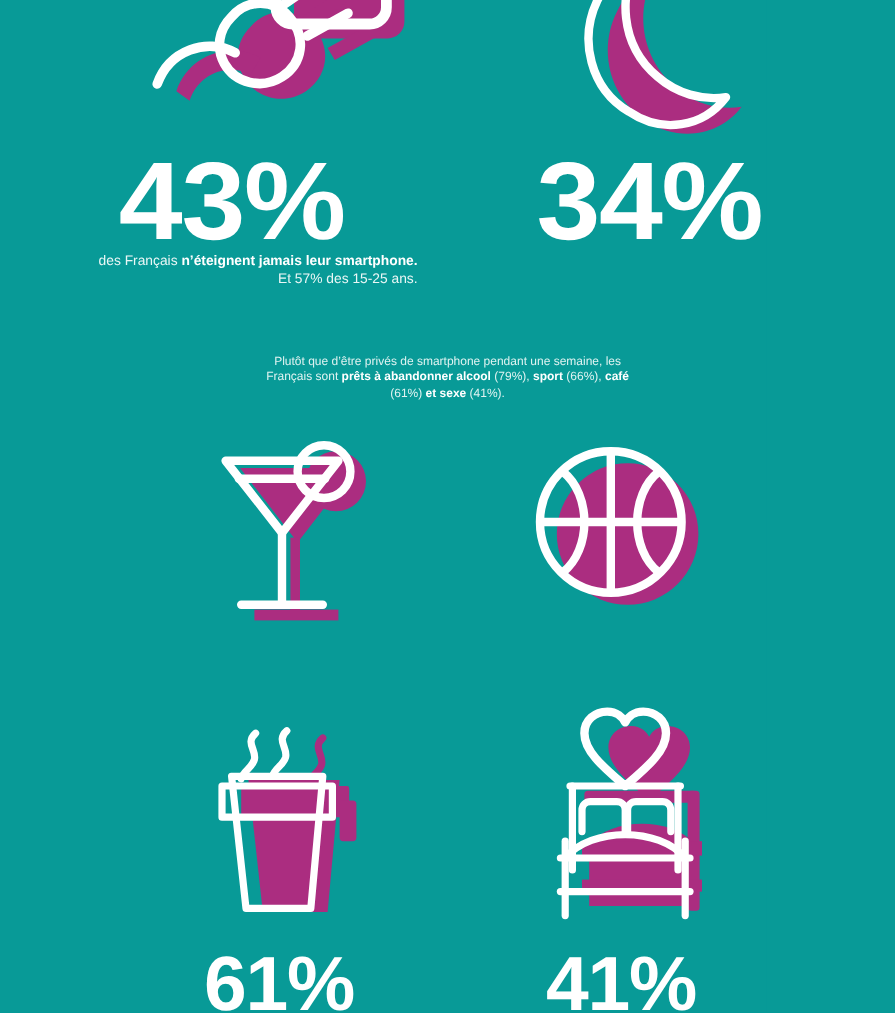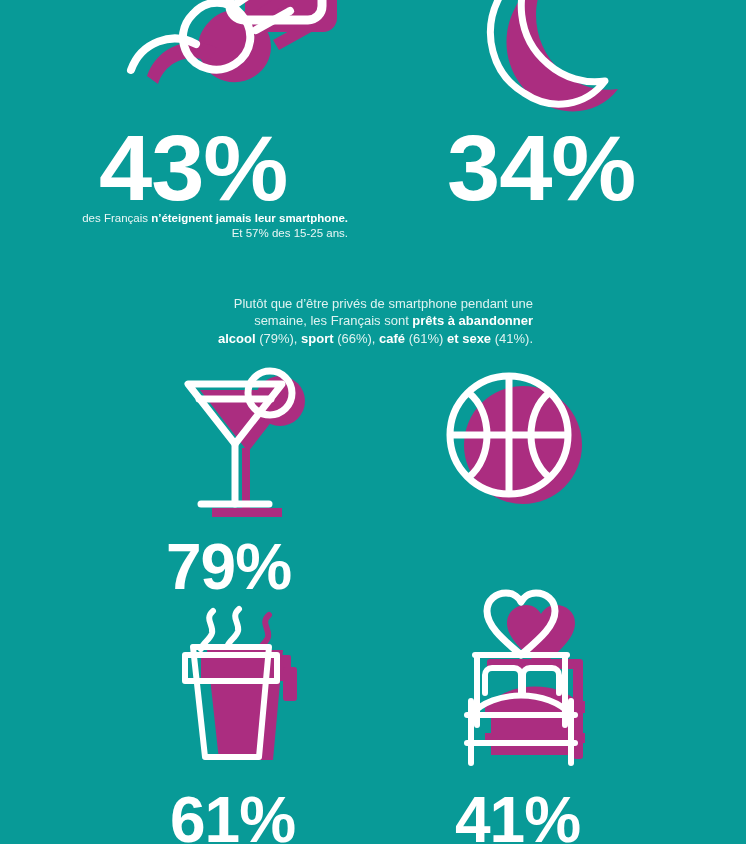--- a/index.html
+++ b/index.html
@@ -58,23 +58,23 @@
     line-height: 1.28;
     text-align: right;
     font-family: "Liberation Sans", sans-serif;
   }
   .caption b { color: #ffffff; font-weight: bold; }
 
   
   .lead {
     position: absolute;
     color: #dff3f1;
-    font-size: 13px;
+    font-size: 10px;
     line-height: 1.34;
-    text-align: right;
+    text-align: center;
     font-family: "Liberation Sans", sans-serif;
   }
   .lead b { color: #ffffff; font-weight: bold; }
 </style>
 </head>
 <body style="background: rgb(8, 154, 151);">
 
 <div id="infographic" style="background: rgb(8, 154, 151);">
 
   <div class="icon-wrap" style="left:105px; top:-46px; width:230px; height:160px;">
@@ -159,21 +159,20 @@
       <g fill="none" stroke="#ffffff" stroke-width="7">
         <circle cx="62" cy="67" r="59"></circle>
         <line x1="62" y1="8" x2="62" y2="126"></line>
         <line x1="3" y1="67" x2="121" y2="67"></line>
         <path d="M22 25 C46 44 46 90 22 109"></path>
         <path d="M102 25 C78 44 78 90 102 109"></path>
       </g>
     </svg>
   </div>
 
-  <div class="pct pct-mid" style="left:166px; top:535px;">79%</div>
 
 
   <div class="icon-wrap" style="left:165px; top:605px; width:150px; height:165px;">
     <svg width="150" height="165" viewBox="0 0 150 165">
 
       <g fill="#ab2d80">
         <path d="M42 45 L118 45 L108 155 L54 155 Z"></path>
         <rect x="36" y="50" width="90" height="26" rx="2"></rect>
         <rect x="118" y="62" width="14" height="34" rx="3"></rect>
       </g>

